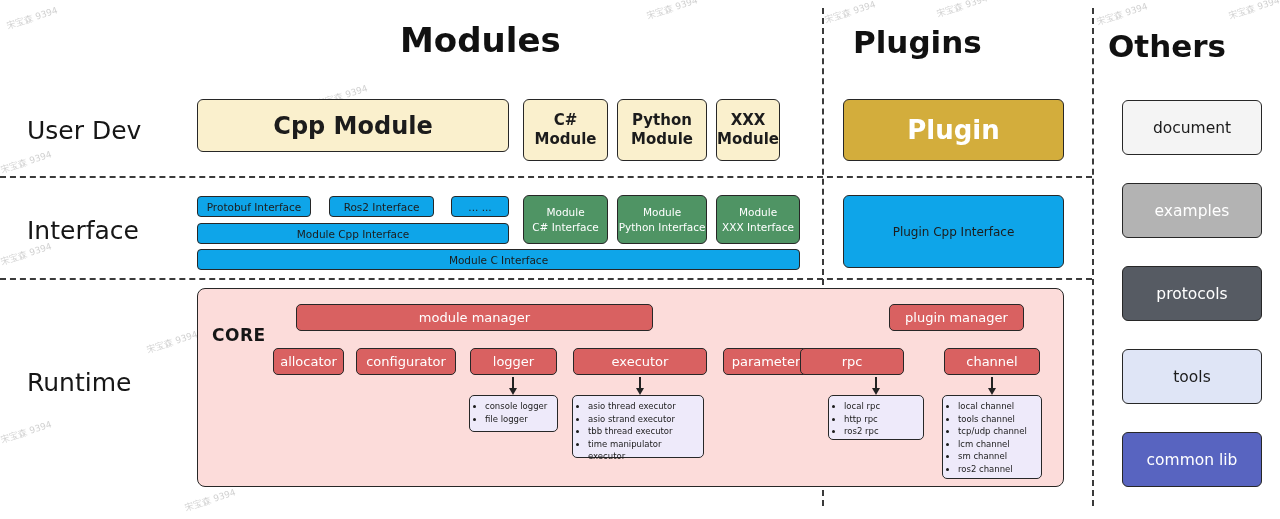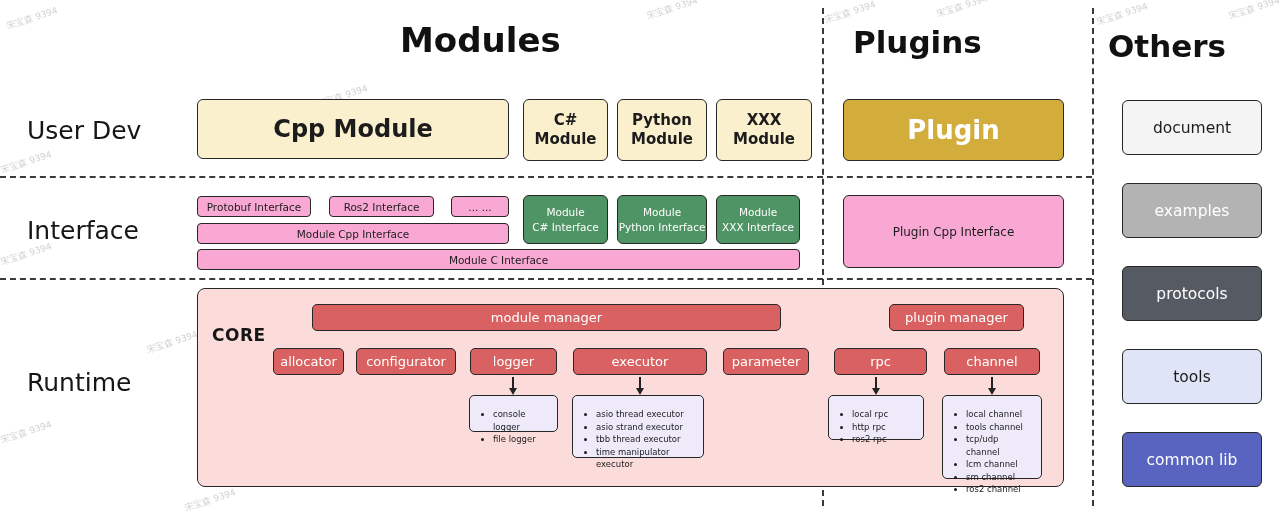--- a/index.html
+++ b/index.html
@@ -21,65 +21,65 @@
   .rowlab{position:absolute;font-size:25px;font-weight:400;color:#161616}
   .rl-userdev{left:27px;top:116px}
   .rl-interface{left:27px;top:216px}
   .rl-runtime{left:27px;top:368px}
 
   
   .box{position:absolute;border:1.6px solid #272727;border-radius:6px;display:flex;flex-direction:column;align-items:center;justify-content:center;text-align:center;color:#1c1c1c}
 
   
   .cream{background:#faf0cd}
-  .cpp{left:197px;top:99px;width:312px;height:60px;font-size:24px;font-weight:600}
+  .cpp{left:197px;top:99px;width:312px;height:53px;font-size:24px;font-weight:600}
   .mod-s{font-size:15px;font-weight:600;line-height:1.25}
   .csharp{left:523px;top:99px;width:85px;height:62px}
   .python{left:617px;top:99px;width:90px;height:62px}
-  .xxx{left:716px;top:99px;width:96px;height:62px}
+  .xxx{left:716px;top:99px;width:64px;height:62px}
   .plugin{left:843px;top:99px;width:221px;height:62px;background:#d3ad3c;color:#fff;font-size:26px;font-weight:600}
 
   
-  .lg{background:#f9a8d4}
+  .lg{background:#0ea5e9}
   .if-s{font-size:10.5px;border-radius:4px}
   .if-protobuf{left:197px;top:196px;width:114px;height:21px}
   .if-ros2{left:329px;top:196px;width:105px;height:21px}
   .if-dots{left:451px;top:196px;width:58px;height:21px}
   .if-cpp{left:197px;top:223px;width:312px;height:21px}
   .if-c{left:197px;top:249px;width:603px;height:21px}
   .dg{background:#4f9464;color:#fff;font-size:10.5px;line-height:1.35;font-weight:500}
   .if-csharp{left:523px;top:195px;width:85px;height:49px}
   .if-python{left:617px;top:195px;width:90px;height:49px}
   .if-xxx{left:716px;top:195px;width:84px;height:49px}
   .if-plugincpp{left:843px;top:195px;width:221px;height:73px;font-size:12px}
 
   
   .core{position:absolute;left:197px;top:288px;width:867px;height:199px;background:#fcdcda;border:1.8px solid #272727;border-radius:8px}
   .core-label{position:absolute;left:14px;top:36px;font-size:17px;font-weight:700;letter-spacing:.5px;color:#161616}
   .red{position:absolute;background:#d96161;color:#fff;border:1.6px solid #272727;border-radius:5px;display:flex;align-items:center;justify-content:center;font-size:13px;text-align:center}
-  .mm{left:114px;top:15px;width:469px;height:27px}
+  .mm{left:98px;top:15px;width:357px;height:27px}
   .pm{left:691px;top:15px;width:135px;height:27px}
   .c-allocator{left:75px;top:59px;width:71px;height:27px}
   .c-configurator{left:158px;top:59px;width:100px;height:27px}
   .c-logger{left:272px;top:59px;width:87px;height:27px}
   .c-executor{left:375px;top:59px;width:134px;height:27px}
   .c-parameter{left:525px;top:59px;width:86px;height:27px}
-  .c-rpc{left:636px;top:59px;width:93px;height:27px}
+  .c-rpc{left:602px;top:59px;width:104px;height:27px}
   .c-channel{left:746px;top:59px;width:96px;height:27px}
 
   .arrow{position:absolute;display:flex;flex-direction:column;align-items:center;width:10px}
   .arrow .shaft{width:2px;height:11px;background:#222}
   .arrow .head{width:0;height:0;border-left:4px solid transparent;border-right:4px solid transparent;border-top:7px solid #222}
   .a-logger{left:310px;top:88px}
   .a-executor{left:437px;top:88px}
   .a-rpc{left:673px;top:88px}
   .a-channel{left:789px;top:88px}
 
   .plist{position:absolute;background:#eeeafa;border:1.5px solid #272727;border-radius:5px;padding:4px 3px 4px 0}
-  .plist ul{margin:8px;padding-left:15px;list-style:disc}
+  .plist ul{margin:0;padding-left:15px;list-style:disc}
   .plist li{font-size:8.5px;line-height:12.5px;color:#1c1c1c;text-align:left}
   .pl-logger{left:271px;top:106px;width:89px;height:37px}
   .pl-executor{left:374px;top:106px;width:132px;height:63px}
   .pl-rpc{left:630px;top:106px;width:96px;height:45px}
   .pl-channel{left:744px;top:106px;width:100px;height:84px}
 
   
   .other{position:absolute;left:1122px;width:140px;height:55px;border:1.6px solid #272727;border-radius:6px;display:flex;align-items:center;justify-content:center;font-size:15.5px}
   .o0{top:100px}.o1{top:183px}.o2{top:266px}.o3{top:349px}.o4{top:432px}
 

